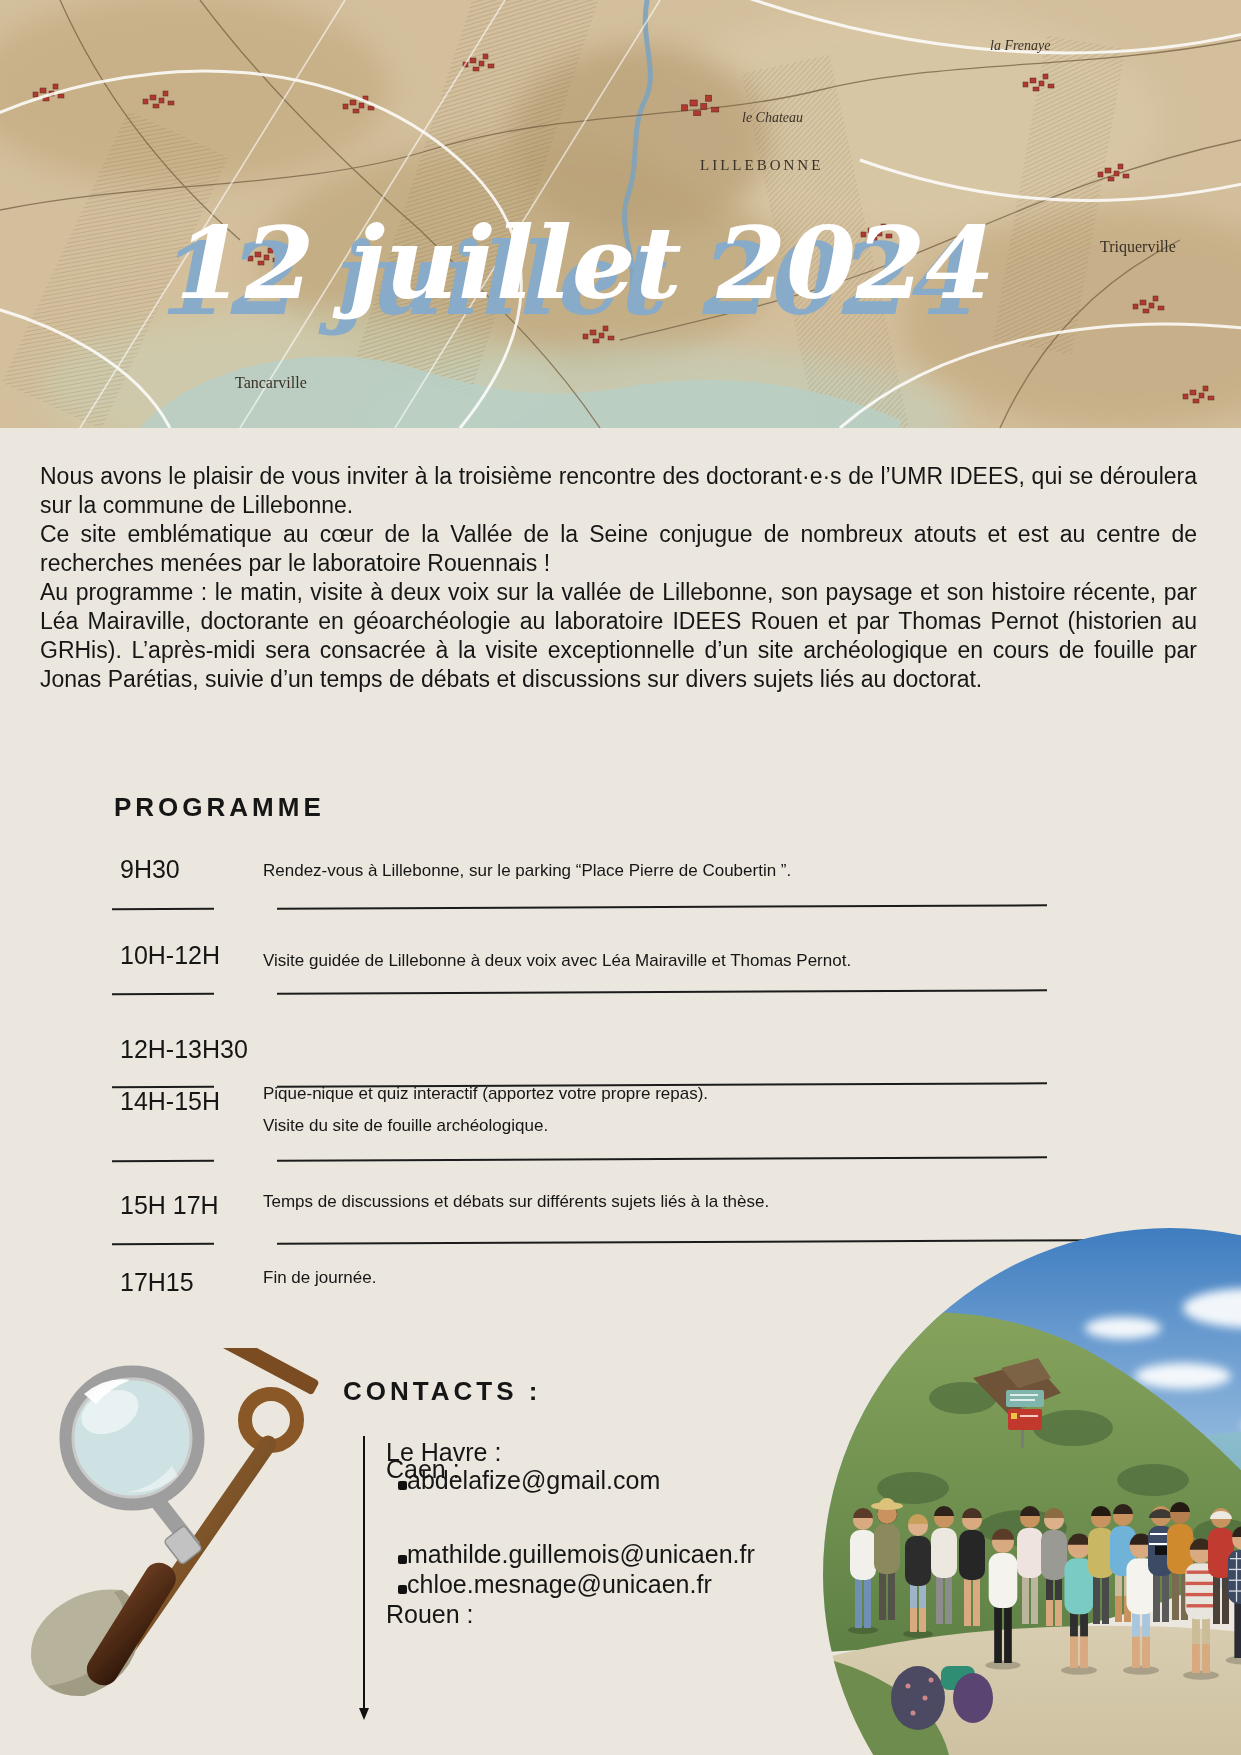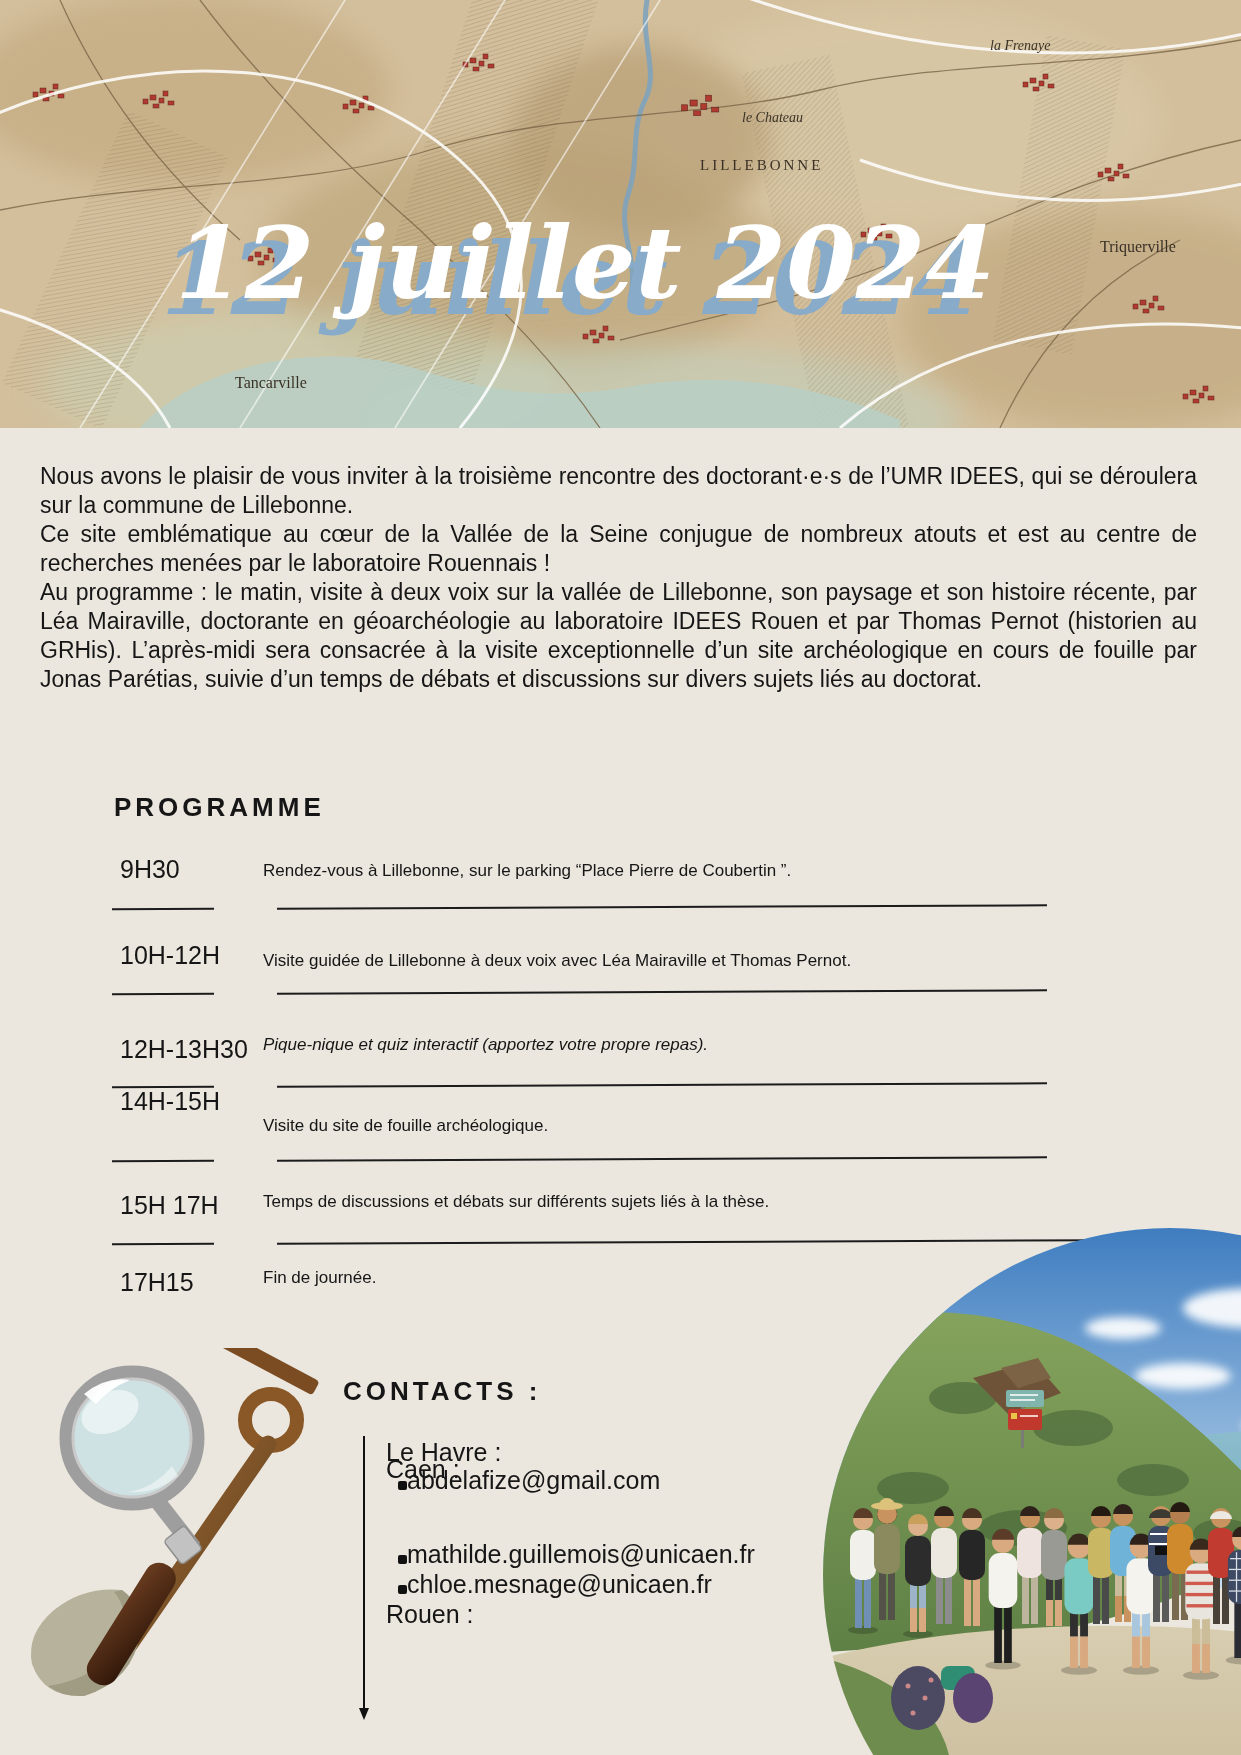--- a/index.html
+++ b/index.html
@@ -129,21 +129,21 @@
   <div class="prog-desc" style="top:861px;">Rendez-vous à Lillebonne, sur le parking “Place Pierre de Coubertin ”.</div>
   <div class="rule" style="left:112px;top:908px;width:102px;"></div>
   <div class="rule" style="left:277px;top:906px;width:770px;"></div>
 
   <div class="prog-time" style="top:941px;">10H-12H</div>
   <div class="prog-desc" style="top:951px;">Visite guidée de Lillebonne à deux voix avec Léa Mairaville et Thomas Pernot.</div>
   <div class="rule" style="left:112px;top:993px;width:102px;"></div>
   <div class="rule" style="left:277px;top:991px;width:770px;"></div>
 
   <div class="prog-time" style="top:1035px;">12H-13H30</div>
-  <div class="prog-desc" style="top:1035px;font-style:italic;">Pique-nique et quiz interactif (apportez votre propre repas).</div>
+  <div class="prog-desc" style="top:1084px;">Pique-nique et quiz interactif (apportez votre propre repas).</div>
   <div class="rule" style="left:112px;top:1086px;width:102px;"></div>
   <div class="rule" style="left:277px;top:1084px;width:770px;"></div>
 
   <div class="prog-time" style="top:1087px;">14H-15H</div>
   <div class="prog-desc" style="top:1116px;">Visite du site de fouille archéologique.</div>
   <div class="rule" style="left:112px;top:1160px;width:102px;"></div>
   <div class="rule" style="left:277px;top:1158px;width:770px;"></div>
 
   <div class="prog-time" style="top:1191px;">15H 17H</div>
   <div class="prog-desc" style="top:1192px;">Temps de discussions et débats sur différents sujets liés à la thèse.</div>

